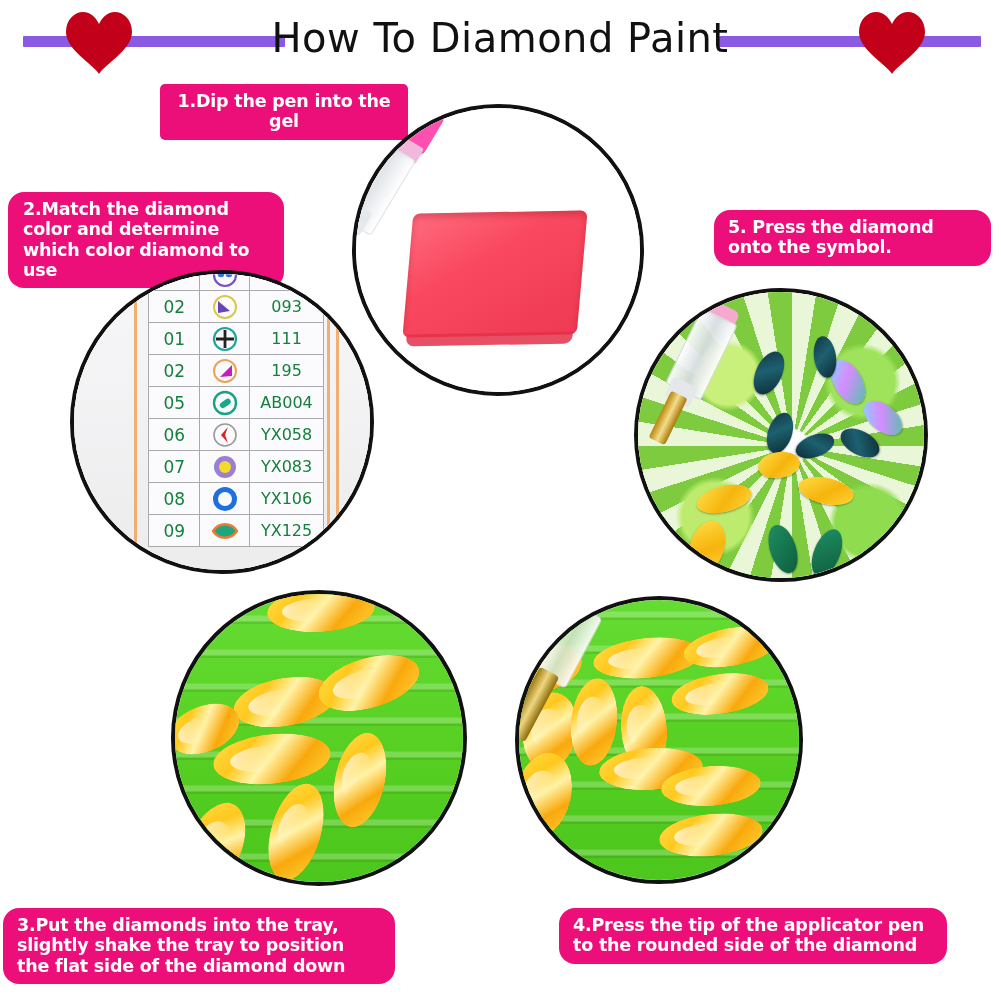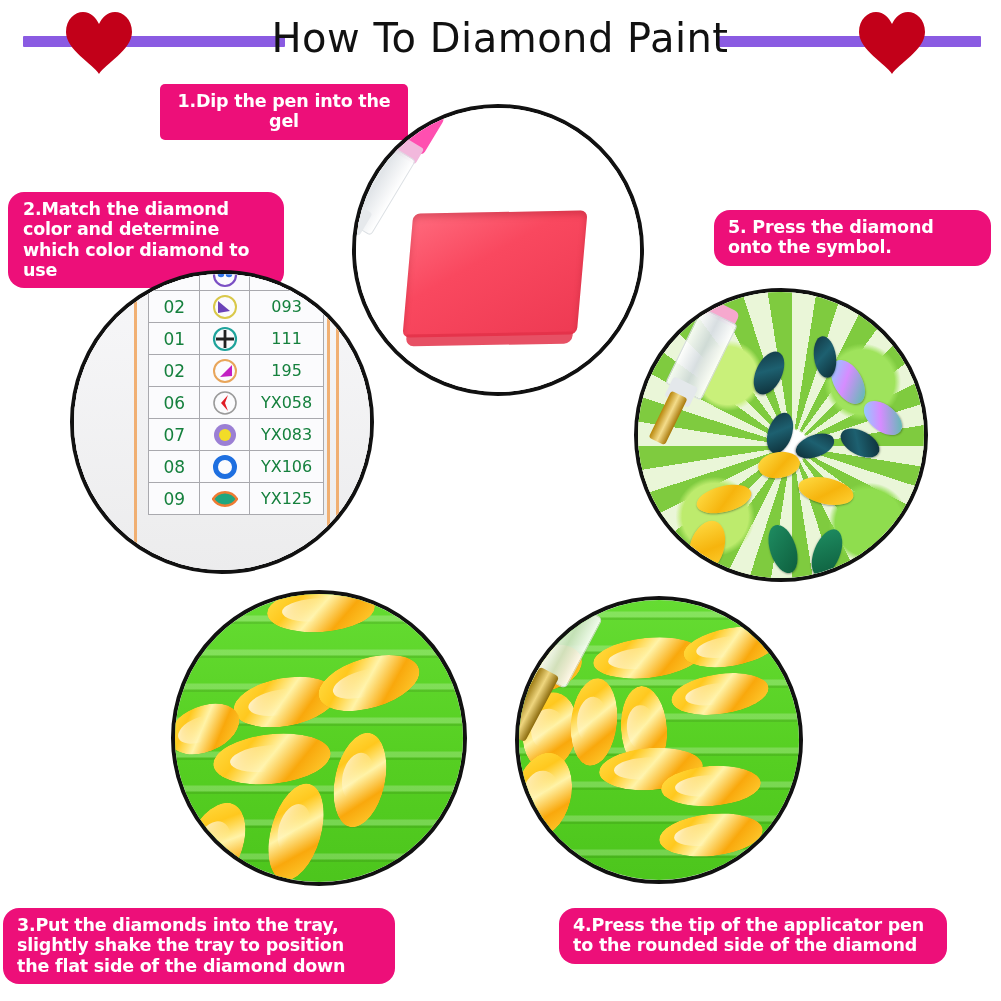--- a/index.html
+++ b/index.html
@@ -220,20 +220,28 @@
             </tr>
             <tr>
               <td class="c-code">02</td>
               <td class="c-sym"><svg class="sym" viewBox="0 0 26 26">
                   <circle cx="13" cy="13" r="11" fill="none" stroke="#E8A55A" stroke-width="2"></circle>
              <path d="M20 7 L8 19 L20 18 Z" fill="#C21FC2"></path>
                 </svg></td>
               <td class="c-name">195</td>
             </tr>
             <tr>
+              <td class="c-code">05</td>
+              <td class="c-sym"><svg class="sym" viewBox="0 0 26 26">
+                  <circle cx="13" cy="13" r="11" fill="none" stroke="#17A383" stroke-width="2.4"></circle>
+             <rect x="7" y="10.5" width="12" height="6" rx="3" fill="#19A888" transform="rotate(-35 13 13)"></rect>
+                </svg></td>
+              <td class="c-name">AB004</td>
+            </tr>
+            <tr>
               <td class="c-code">06</td>
               <td class="c-sym"><svg class="sym" viewBox="0 0 26 26">
                   <circle cx="13" cy="13" r="11" fill="none" stroke="#9A9A9A" stroke-width="1.6"></circle>
              <path d="M16 5 L9 13 L16 21 L13 13 Z" fill="#E01B24"></path>
                 </svg></td>
               <td class="c-name">YX058</td>
             </tr>
             <tr>
               <td class="c-code">07</td>
               <td class="c-sym"><svg class="sym" viewBox="0 0 26 26">

